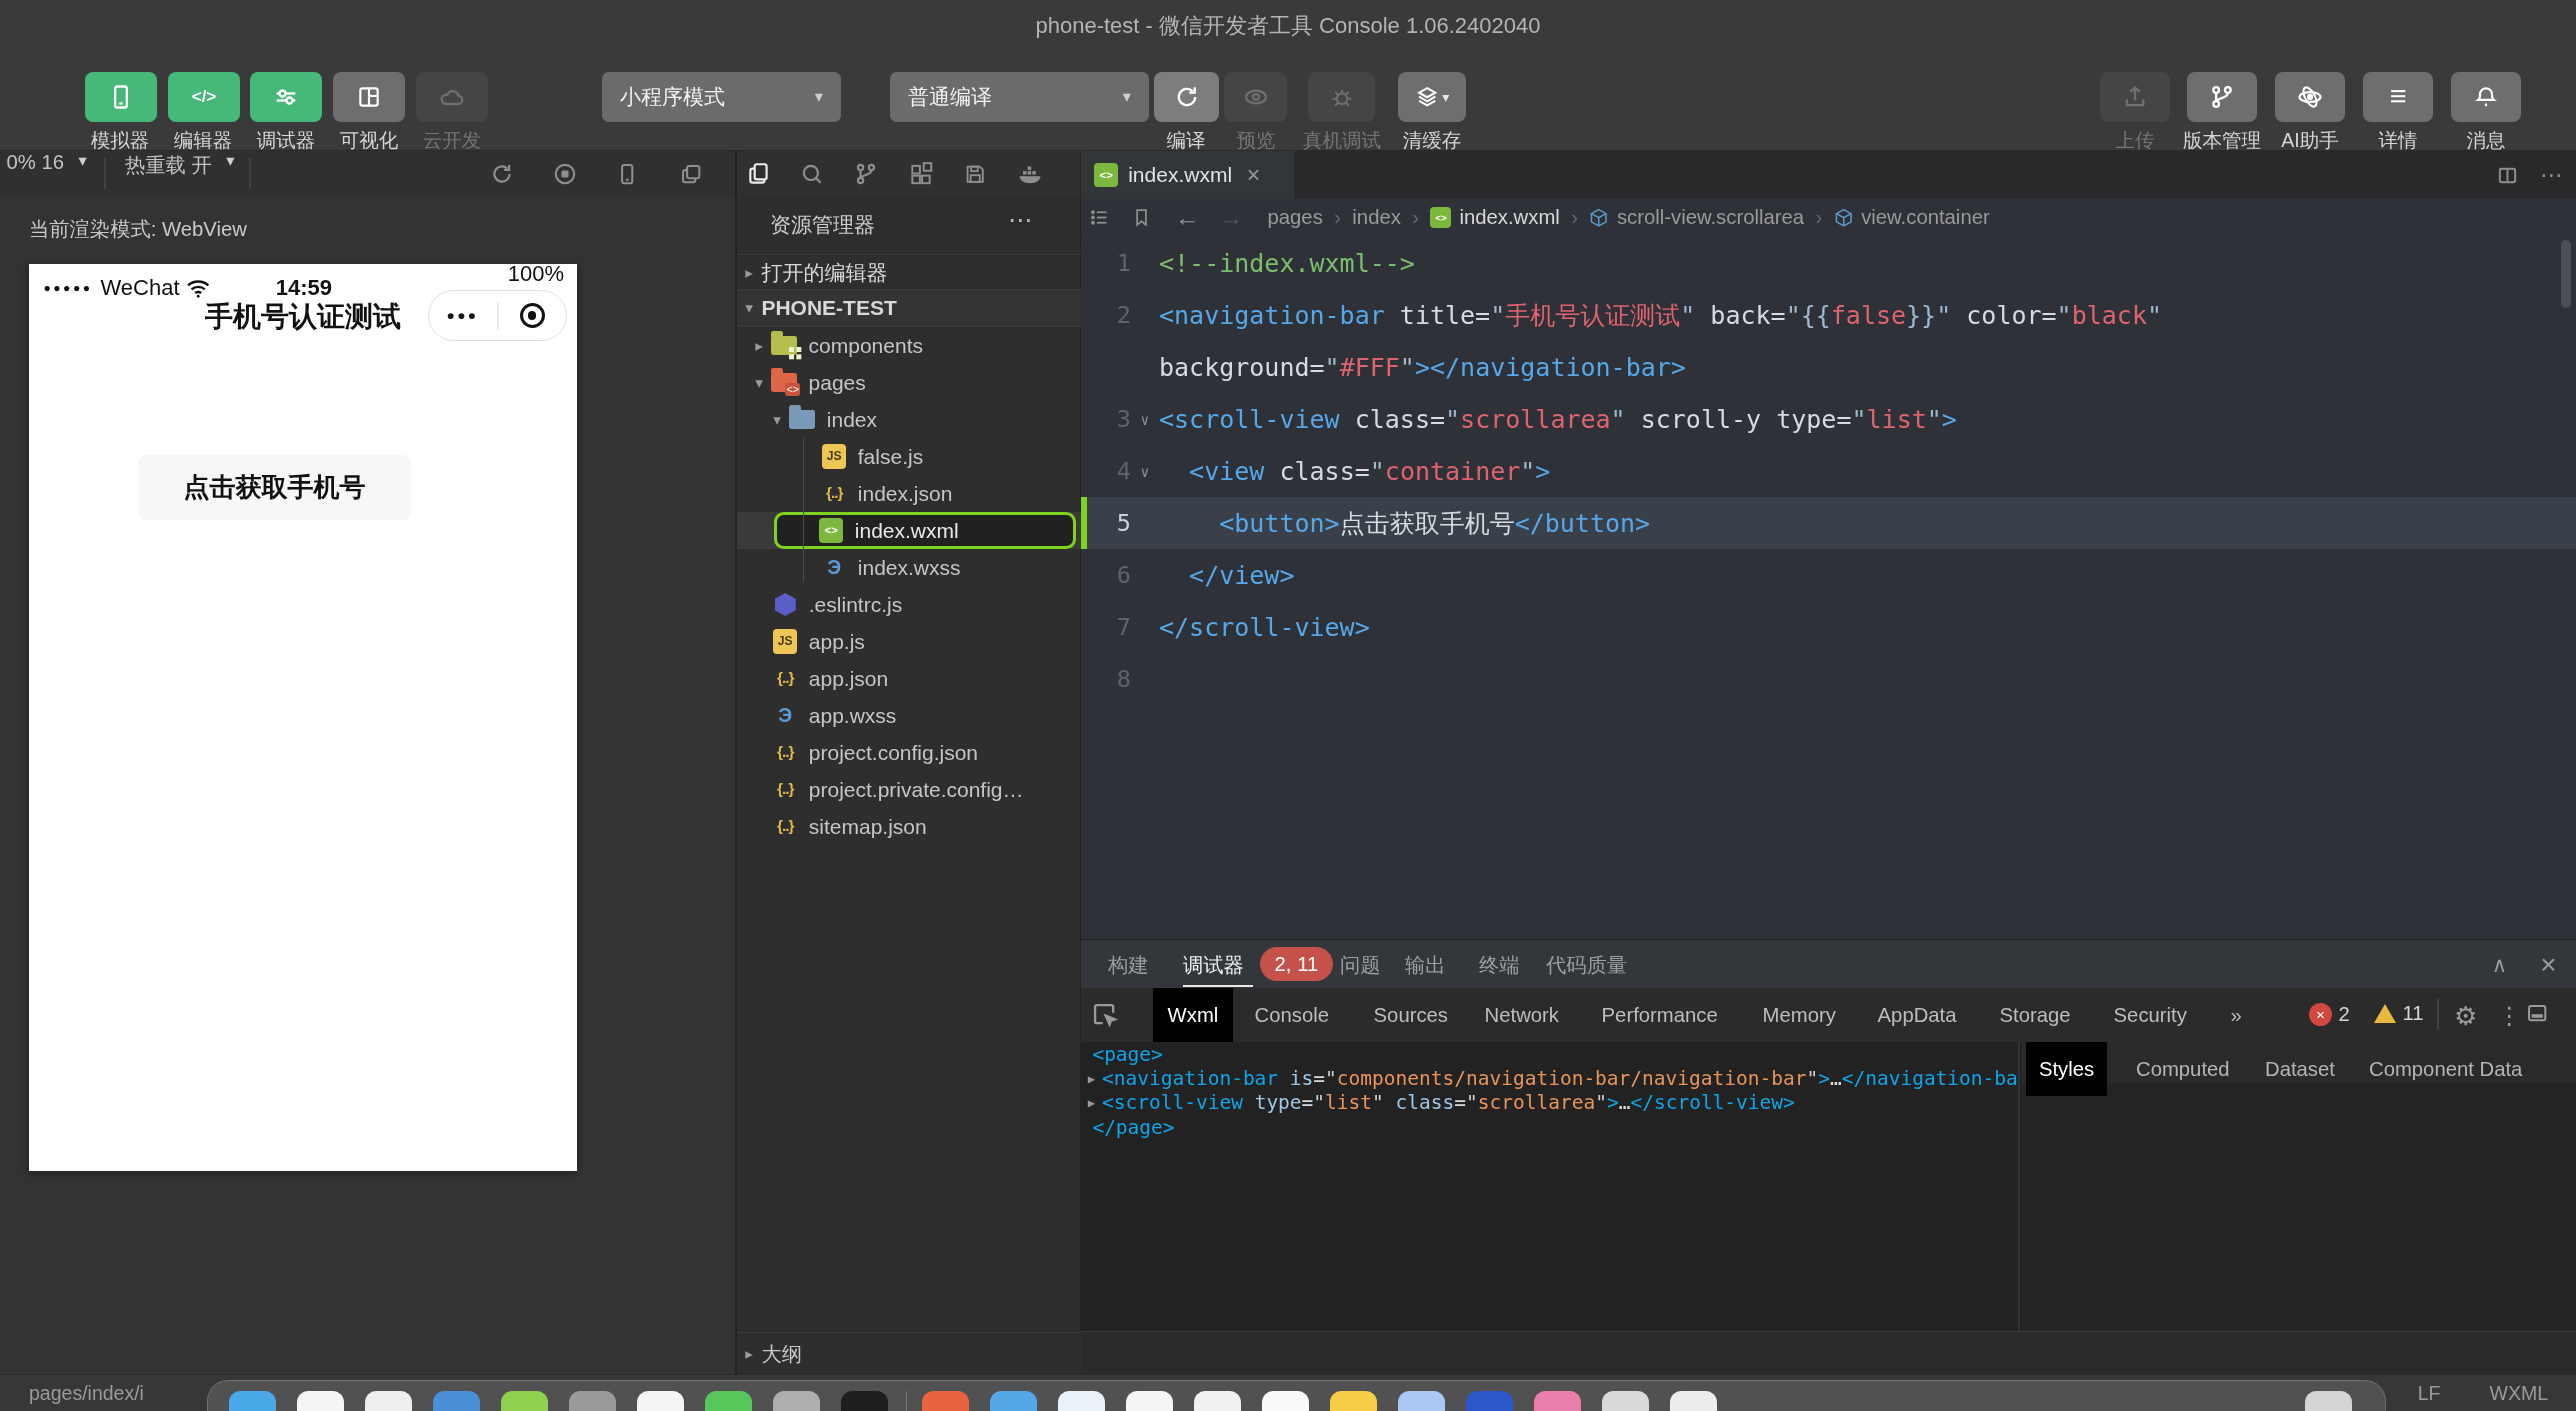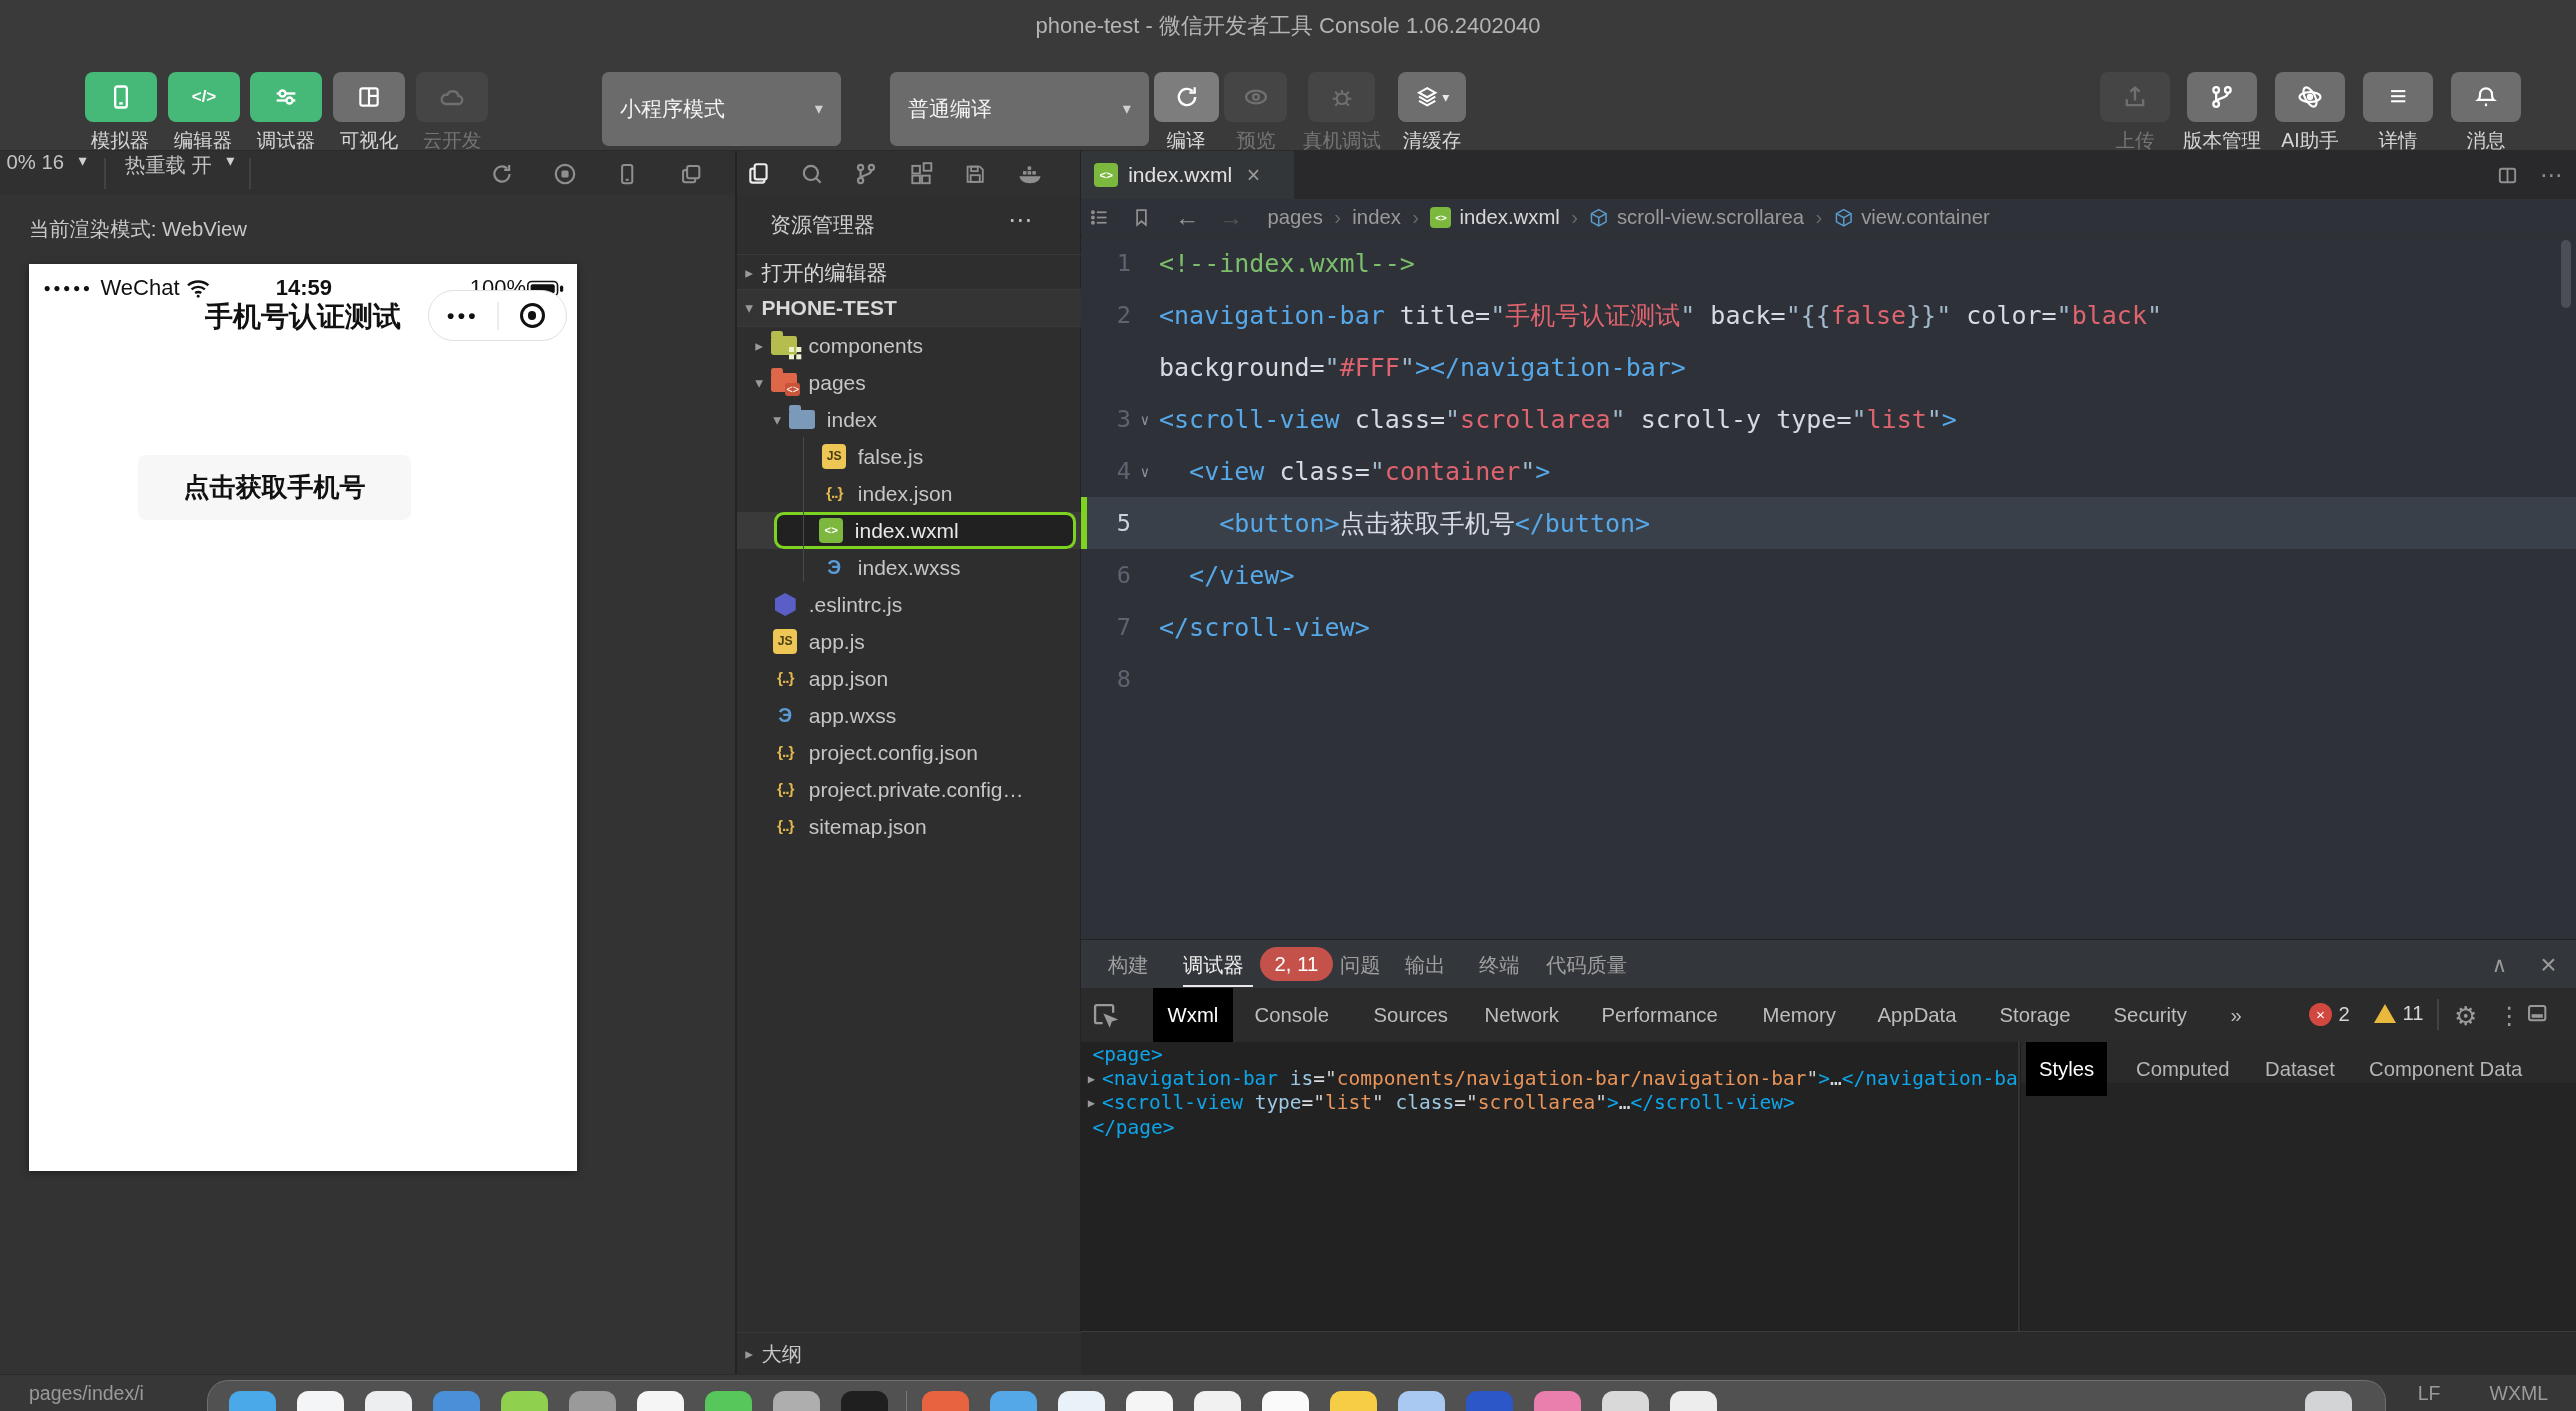--- a/index.html
+++ b/index.html
@@ -10,39 +10,39 @@
   .titlebar{left:0;top:0;width:2576px;height:52px;background:#3a3a3a;display:flex;align-items:center;justify-content:center;
     color:#b4b4b4;font-size:22px;}
   .toolbar{left:0;top:52px;width:2576px;height:98px;background:#3a3a3a;border-bottom:1.6px solid #2a2a2a;}
   .tbtn{position:absolute;top:19.5px;width:72px;height:50px;border-radius:8.1px;display:flex;align-items:center;justify-content:center;color:#fff;}
   .tbtn.green{background:#46b878;}
   .tbtn.gray{background:#6e6e6e;}
   .tbtn.dark{background:#454545;color:#6f6f6f;}
   .blabel{position:absolute;top:75px;width:114px;text-align:center;font-size:19.5px;color:#d6d6d6;}
   .blabel.dim{color:#757575;}
   .drop{position:absolute;top:19.5px;height:50px;background:#6b6b6b;border-radius:6.5px;display:flex;align-items:center;
-    color:#f2f2f2;font-size:21px;padding:12px 18px;justify-content:space-between;}
+    color:#f2f2f2;font-size:21px;padding:0 18px;justify-content:space-between;}
   .caret{color:#d0d0d0;font-size:16.3px;margin-left:14.6px;}
   
   .subbar{left:0;top:151px;width:2576px;height:44px;background:#303030;border-bottom:1.6px solid #252525;}
   .subtxt{position:absolute;top:0;height:44px;display:flex;align-items:flex-start;color:#c3c3c3;font-size:20.3px;}
   .vdiv{position:absolute;top:6.5px;height:31px;width:1.6px;background:#424242;}
   .sicon{position:absolute;top:6.5px;width:33px;height:33px;color:#8f8f8f;display:flex;align-items:center;justify-content:center;}
   .sicon.on{color:#ececec;}
   
   .simpane{left:0;top:195px;width:737px;height:1179px;background:#333;}
   .sidebar{left:737px;top:195px;width:345px;height:1179px;background:#2e2e2e;}
   .paneline{width:1.6px;background:#232323;top:151px;height:1223px;}
   
   .simlabel{left:29px;top:215px;color:#c9c9c9;font-size:20.3px;}
   .phone{left:29px;top:264px;width:548px;height:907px;background:#fff;box-shadow:0 1.6px 8.1px rgba(0,0,0,.45);}
   .pstatus{position:absolute;left:14.6px;top:9.8px;right:13px;height:29px;display:flex;align-items:center;color:#111;font-size:22px;}
   .pdots{font-size:12.2px;letter-spacing:2.4px;margin-right:8.1px;}
   .ptime{position:absolute;left:0;right:0;text-align:center;font-weight:bold;}
-  .pbattery{margin-left:auto;display:flex;align-items:center;gap:1px;}
+  .pbattery{margin-left:auto;display:flex;align-items:center;gap:9px;flex-direction:column;}
   .pnavtitle{position:absolute;left:0;right:0;top:34px;text-align:center;font-size:28px;font-weight:bold;color:#111;}
   .capsule{position:absolute;right:9.8px;top:26px;width:137px;height:49px;border:1.6px solid #e0e0e0;border-radius:26px;
     background:#fff;display:flex;align-items:center;}
   .capdots{flex:1;text-align:center;color:#111;font-size:21px;letter-spacing:3.3px;font-weight:bold;}
   .capdiv{width:1.6px;height:28px;background:#ececec;}
   .captarget{flex:1;display:flex;align-items:center;justify-content:center;}
   .tgt{width:19.5px;height:19.5px;border:3.3px solid #111;border-radius:50%;position:relative;}
   .tgt::after{content:"";position:absolute;left:50%;top:50%;width:8.1px;height:8.1px;margin:-4.1px 0 0 -4.1px;border-radius:50%;background:#111;}
   .pbutton{position:absolute;left:109px;top:191px;width:273px;height:65px;background:#f7f7f7;border-radius:8.1px;
     display:flex;align-items:center;justify-content:center;font-size:26px;font-weight:bold;color:#111;}

